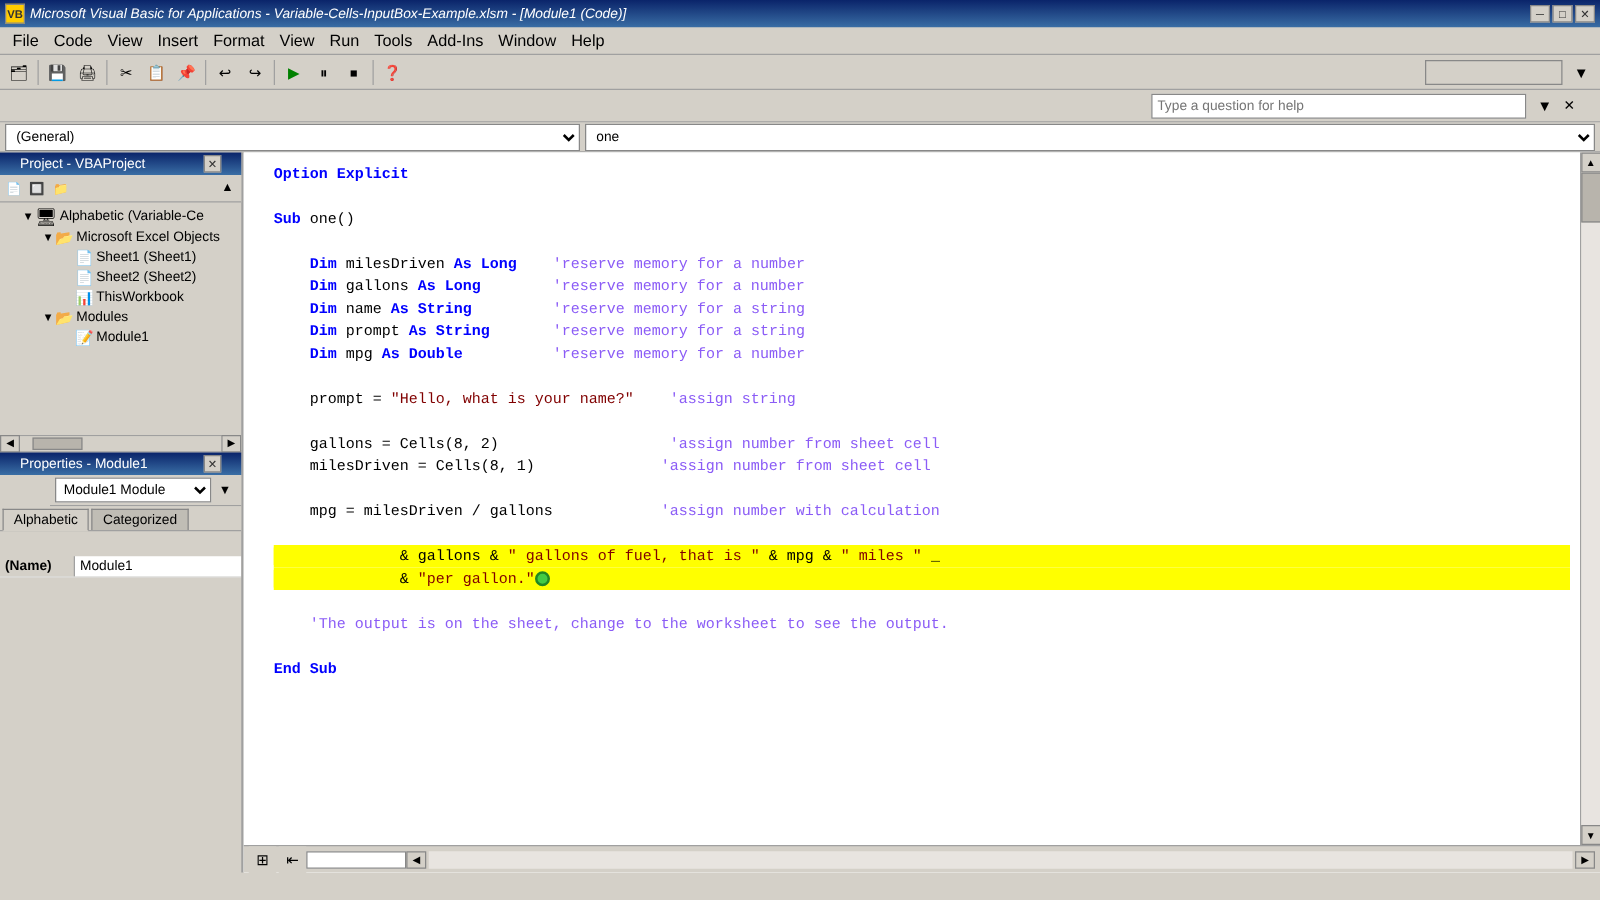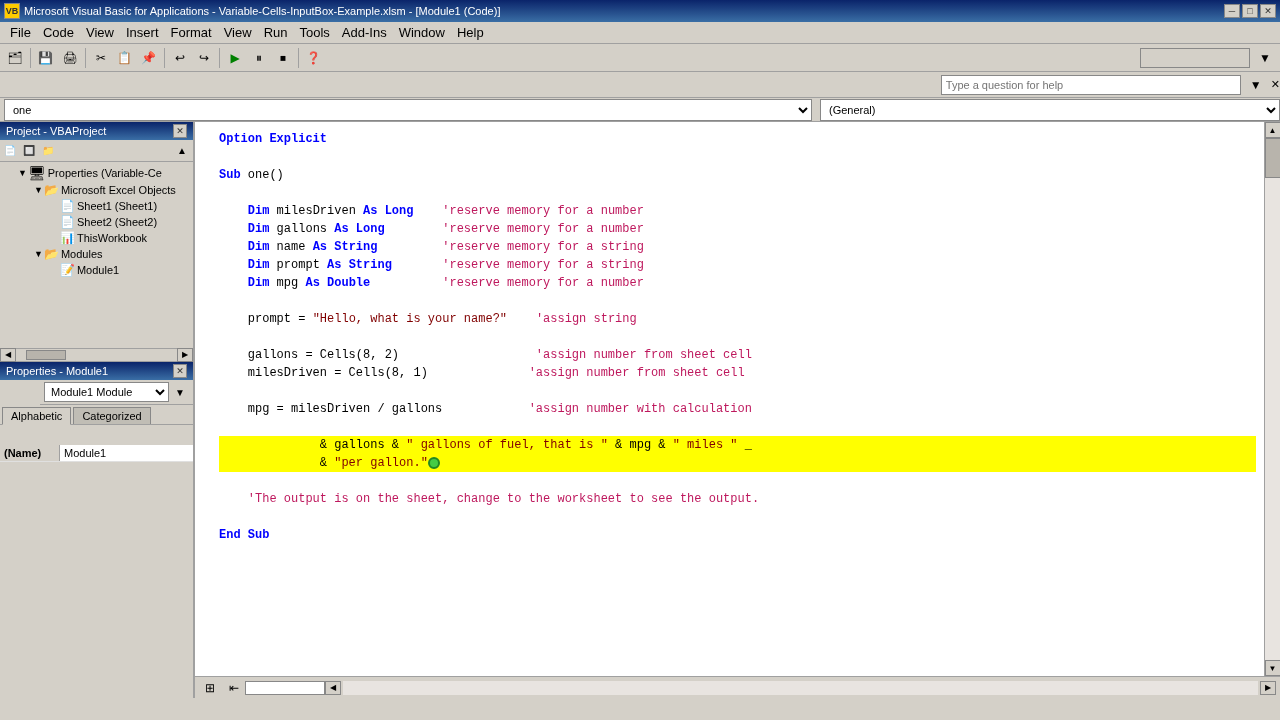--- a/index.html
+++ b/index.html
@@ -29,20 +29,21 @@
       display: flex; align-items: center; justify-content: center;
       color: #333;
       font-weight: bold;
     }
     #title-bar .title-text {
       flex: 1;
       font-size: 11px;
       color: white;
       white-space: nowrap;
       overflow: hidden;
+      font-style: italic;
     }
     #title-bar .win-buttons {
       display: flex; gap: 2px;
     }
     #title-bar .win-btn {
       width: 16px; height: 14px;
       background: #d4d0c8;
       border: 1px solid #888;
       font-size: 9px;
       display: flex; align-items: center; justify-content: center;
@@ -96,21 +97,21 @@
       width: 100px;
       height: 20px;
     }
 
     
     #help-bar {
       background: #d4d0c8;
       height: 26px;
       display: flex;
       align-items: center;
-      padding: 0 0;
+      padding: 0 20px;
       border-bottom: 1px solid #a0a0a0;
     }
     .help-input {
       flex: 1;
       max-width: 300px;
       margin-left: auto;
       margin-right: 4px;
       height: 20px;
       border: 1px solid #888;
       padding: 0 4px;
@@ -156,21 +157,21 @@
     #project-panel {
       height: 240px;
       border-bottom: 2px solid #a0a0a0;
       display: flex;
       flex-direction: column;
     }
     .panel-title-bar {
       background: linear-gradient(to bottom, #0a246a, #3a6ea5);
       color: white;
       font-size: 11px;
-      padding: 2px 6px;
+      padding: 2px 16px;
       display: flex;
       align-items: center;
       justify-content: space-between;
     }
     .panel-title-bar .close-x {
       width: 14px; height: 14px;
       background: #d4d0c8;
       border: 1px solid #888;
       font-size: 9px;
       display: flex; align-items: center; justify-content: center;
@@ -321,21 +322,21 @@
       line-height: 18px;
       background: white;
       position: relative;
     }
     .code-line {
       white-space: pre;
       display: block;
       min-height: 18px;
     }
     .kw { color: #0000ff; font-weight: bold; }
-    .cmt { color: #be185d; }
+    .cmt { color: #8b5cf6; }
     .str { color: #800000; }
     .highlighted-line {
       background: #ffff00;
       display: inline-block;
       width: 100%;
     }
 
     
     #v-scrollbar {
       width: 16px;
@@ -457,25 +458,25 @@
   </div>
 </div>
 
 <div id="help-bar">
   <input class="help-input" type="text" placeholder="Type a question for help" style="">
   <div class="tb-btn">▼</div>
   <div class="win-btn" style="margin-left:4px;">✕</div>
 </div>
 
 <div id="dropdown-row">
+  <select id="dd-general" class="dd-select">
+    <option>(General)</option>
+  </select>
   <select id="dd-one" class="dd-select">
     <option>one</option>
-  </select>
-  <select id="dd-general" class="dd-select">
-    <option>(General)</option>
   </select>
 </div>
 
 <div id="main-area">
 
   <div id="left-panel">
 
     <div id="project-panel">
       <div class="panel-title-bar">
         <span>Project - VBAProject</span>
@@ -486,21 +487,21 @@
         <div class="panel-tb-btn">🔲</div>
         <div class="panel-tb-btn">📁</div>
         <div style="flex:1"></div>
         <div class="panel-tb-btn">▲</div>
       </div>
       <div id="project-tree">
         <div class="tree-item">
           <span class="tree-indent"></span>
           <span class="tree-toggle">▼</span>
           <span style="font-size:14px; margin-right:2px;">🖥</span>
-          <span>Properties (Variable-Ce</span>
+          <span>Alphabetic (Variable-Ce</span>
         </div>
         <div class="tree-item">
           <span class="tree-indent"></span>
           <span class="tree-indent"></span>
           <span class="tree-toggle">▼</span>
           <span style="font-size:12px; margin-right:2px;">📂</span>
           <span>Microsoft Excel Objects</span>
         </div>
         <div class="tree-item">
           <span class="tree-indent"></span>

